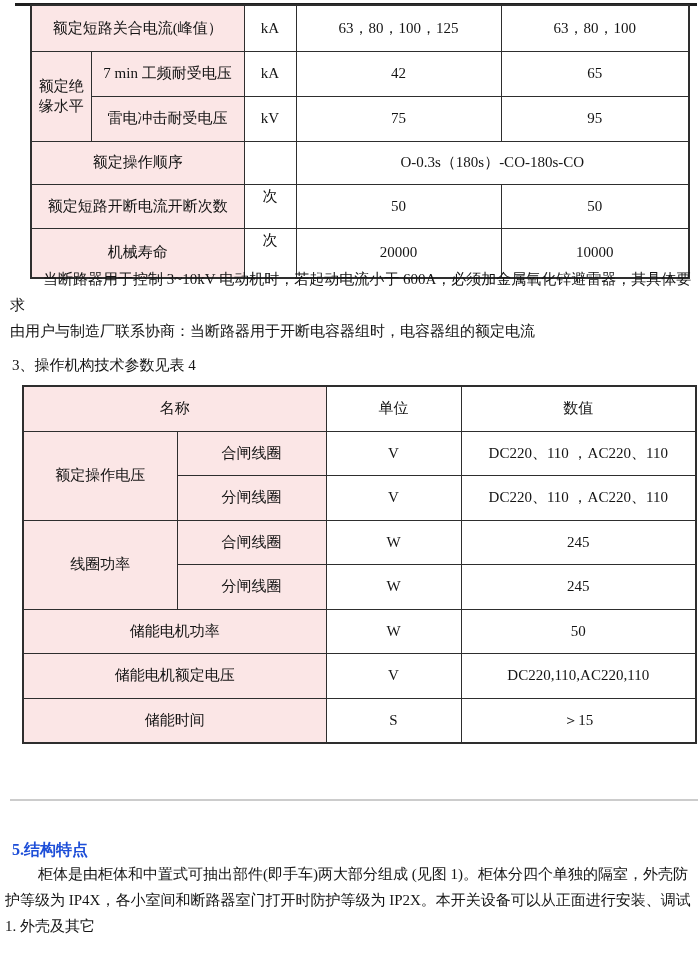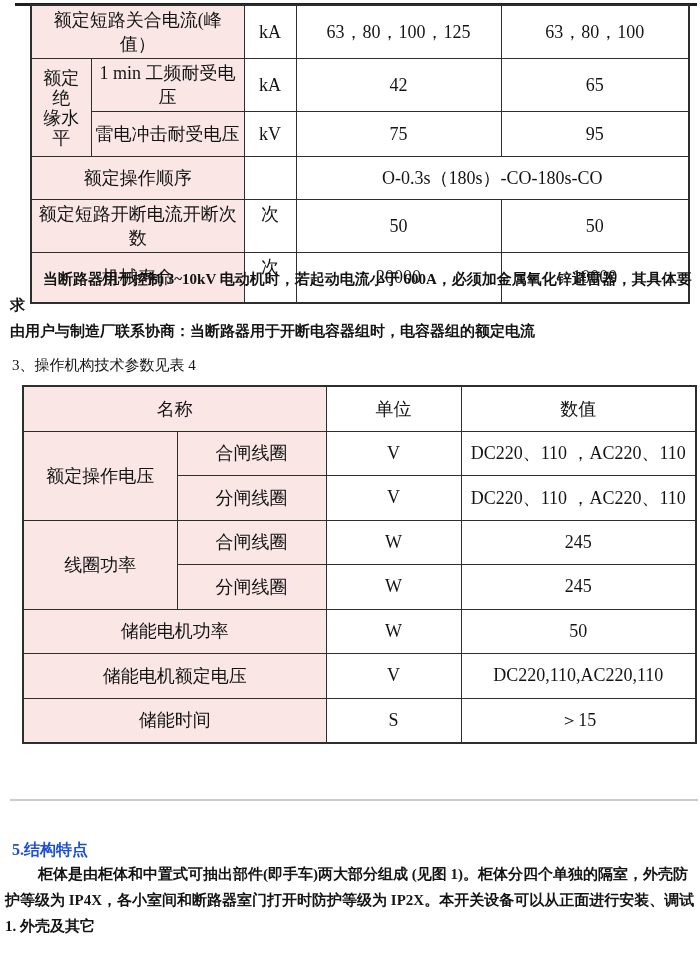--- a/index.html
+++ b/index.html
@@ -2,31 +2,31 @@
 <html><head>
 <meta charset="utf-8">
 <style>
   html,body{margin:0;padding:0;background:#ffffff;}
   body{width:700px;height:968px;position:relative;overflow:hidden;
        font-family:"Liberation Serif","DejaVu Serif",serif;color:#111;}
   .page{position:absolute;left:0;top:0;width:700px;height:968px;background:#fff;}
 
   .top-rule{position:absolute;left:15px;top:3px;width:682px;height:3px;background:#1e1e1e;}
 
-  table{border-collapse:collapse;table-layout:fixed;font-size:18px;color:#141414;}
+  table{border-collapse:collapse;table-layout:fixed;font-size:15px;color:#141414;}
   td{border:1px solid #2e2e2e;text-align:center;vertical-align:middle;
      padding:2px 4px;overflow:hidden;}
   .pink{background:#fbe6e6;}
   .vtop{vertical-align:top;padding-top:2px;}
   .preline{white-space:pre-line;line-height:20px;text-align:center;}
 
   .t1{position:absolute;left:30px;top:4px;width:658px;border:2px solid #2e2e2e;}
   .t2{position:absolute;left:22px;top:385px;width:673px;border:2px solid #2e2e2e;}
 
-  .para{position:absolute;font-size:15px;line-height:26px;color:#141414;font-weight:bold;}
+  .para{position:absolute;font-size:15px;line-height:26px;color:#141414;}
   .para1{left:10px;top:266px;width:684px;}
   .indent1{text-indent:2.2em;}
   .caption{position:absolute;left:12px;top:356px;font-size:15px;color:#141414;}
 
   .divider{position:absolute;left:10px;top:799px;width:688px;height:2px;background:#cccccc;}
 
   .s5-heading{position:absolute;left:12px;top:840px;font-size:16px;font-weight:bold;color:#1d4ed8;}
   .para2{left:5px;top:861px;width:692px;}
 </style>
 </head>
@@ -47,21 +47,21 @@
     <tbody>
         <tr style="height:46px">
       <td colspan="2" class="pink">额定短路关合电流(峰值）</td>
       <td>kA</td>
       <td>63，80，100，125</td>
       <td>63，80，100</td>
     </tr>
     <tr style="height:45px">
       <td rowspan="2" class="pink preline">额定绝
 缘水平</td>
-      <td class="pink">1 min 工频耐受电压</td>
+      <td class="pink">7 min 工频耐受电压</td>
       <td>kA</td>
       <td>42</td>
       <td>65</td>
     </tr>
     <tr style="height:45px">
       <td class="pink">雷电冲击耐受电压</td>
       <td>kV</td>
       <td>75</td>
       <td>95</td>
     </tr>

